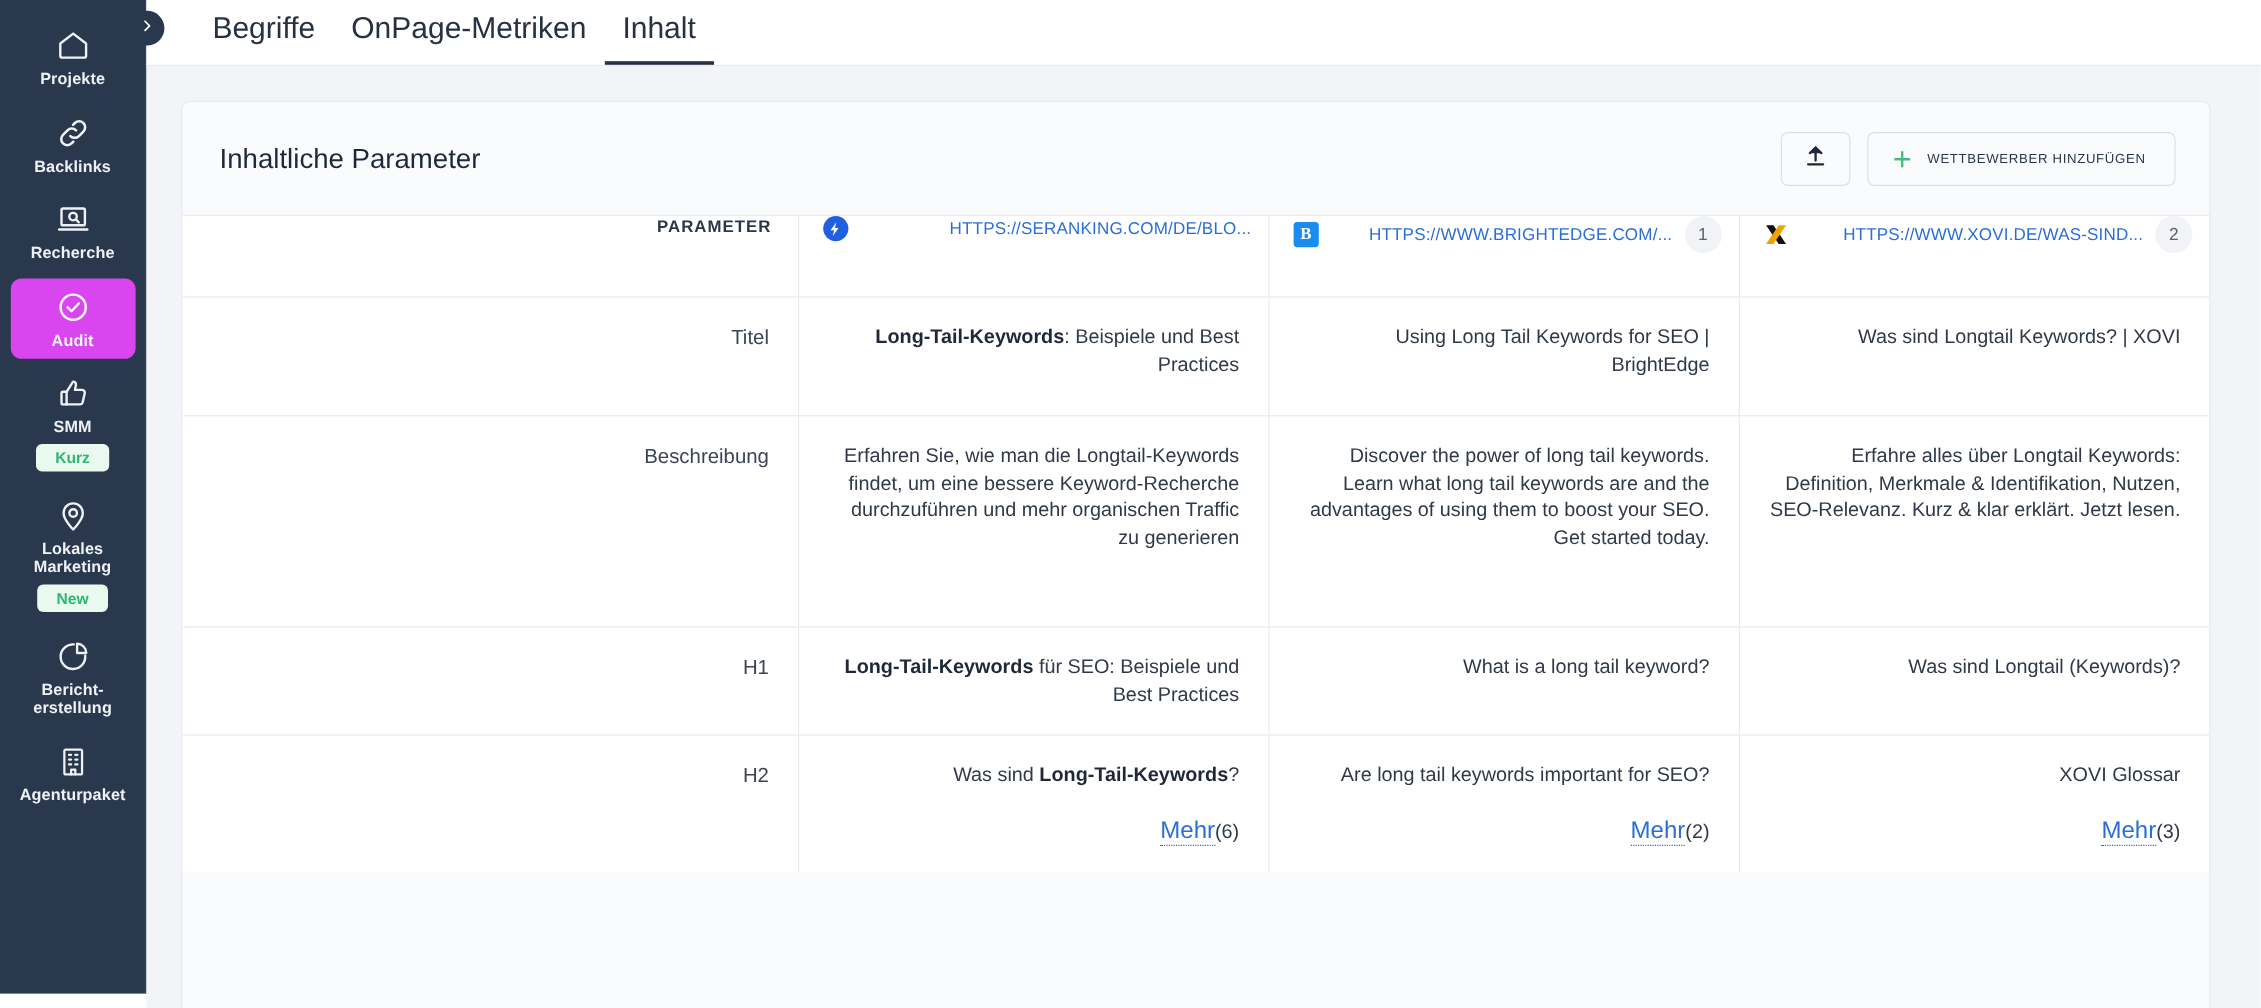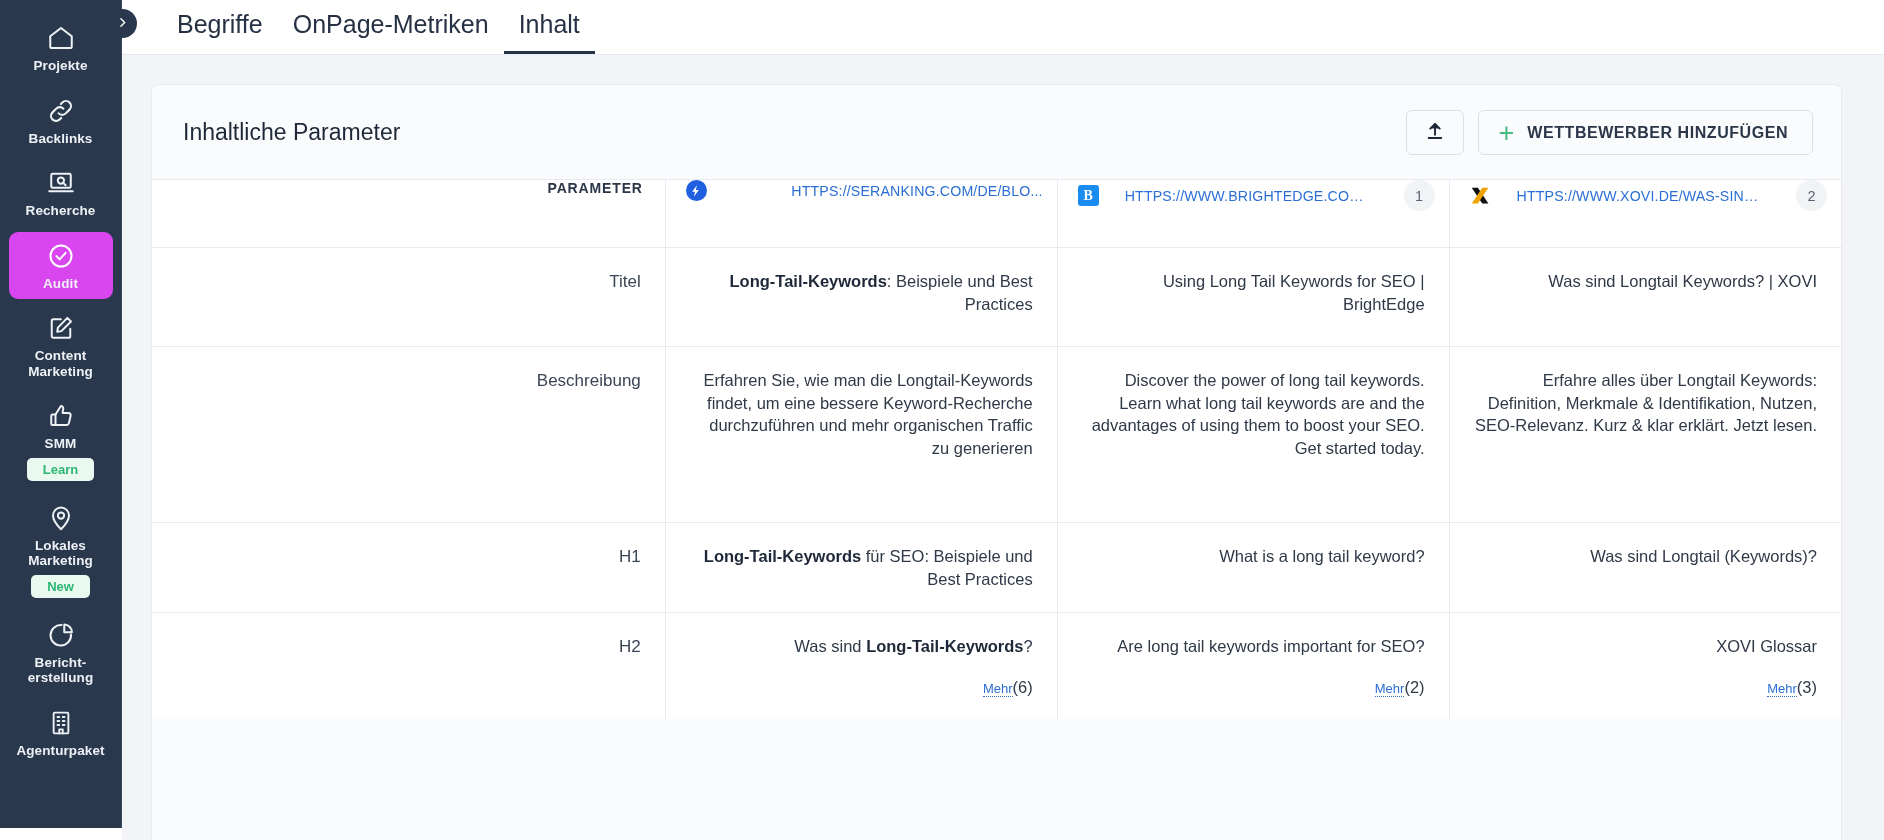--- a/index.html
+++ b/index.html
@@ -94,21 +94,21 @@
     display: flex; align-items: center; justify-content: center;
     cursor: pointer;
   }
   .btn-icon svg { width: 22px; height: 22px; }
   .btn-add {
     height: 45px; border: 1px solid #dbe0e8; border-radius: 6px;
     background: #fafbfc; display: flex; align-items: center; gap: 13px;
     padding: 0 24px 0 20px; cursor: pointer;
   }
   .btn-add .plus { color: #45bc7f; font-size: 27px; line-height: 22px; font-weight: 400; }
-  .btn-add .lbl { font-size: 16px; color: #2b3648; letter-spacing: .55px; font-weight: 700; }
+  .btn-add .lbl { font-size: 11px; color: #2b3648; letter-spacing: .55px; font-weight: 400; }
 
   
   table.cmp { width: 100%; border-collapse: collapse; table-layout: fixed; }
   table.cmp col.c-param { width: 482px; }
   table.cmp col.c-site  { width: 368px; }
 
   table.cmp th, table.cmp td {
     border-top: 1px solid #e8eaef;
     border-left: 1px solid #e8eaef;
     vertical-align: top;
@@ -120,21 +120,21 @@
   thead th {
     height: 68px; padding: 0 22px;
     vertical-align: middle;
     font-weight: 400;
   }
   .th-param {
     font-size: 14px; letter-spacing: .85px; color: #2b3648;
     font-weight: 700; padding-left: 31px !important;
   }
   .th-site { padding-left: 20px !important; padding-right: 14px !important; }
-  .site-head { display: flex; align-items: center; gap: 26px; }
+  .site-head { display: flex; align-items: center; gap: 6px; }
   .favicon {
     width: 21px; height: 21px; min-width: 21px; border-radius: 3px;
     display: flex; align-items: center; justify-content: center;
     font-size: 14px; font-weight: 700; color: #fff;
     overflow: hidden;
   }
   .fav-seranking { background: #1f5fe0; border-radius: 50%; }
   .fav-brightedge { background: #1a8cf0; border-radius: 3px; font-family: "Liberation Serif", serif; }
   .fav-xovi { background: #ffffff; position: relative; }
   .site-url {
@@ -150,21 +150,21 @@
   }
 
   tbody td { padding: 22px 24px 22px 22px; }
   tbody td.param-cell {
     padding-left: 31px; font-size: 17px; color: #3b4556; padding-top: 24px;
   }
   .cell-text { font-size: 16.5px; line-height: 22.5px; color: #2f3947; }
   .cell-text b { font-weight: 700; color: #1e2838; }
   .more-link {
     display: inline-block; margin-top: 23px;
-    font-size: 13px; color: #2b6fd4;
+    font-size: 20px; color: #2b6fd4;
     border-bottom: 1px dotted #2b6fd4; cursor: pointer;
   }
   .more-count { font-size: 16.5px; color: #2f3947; }
 
   .r-title td { height: 99px; }
   .r-desc  td { height: 176px; }
   .r-h1    td { height: 80px; }
 </style>
 </head>
 <body>
@@ -207,39 +207,30 @@
     <div class="nav-item active">
       <span class="nav-icon">
         <svg viewBox="0 0 24 24" fill="none" stroke="#ffffff" stroke-width="1.6" stroke-linecap="round" stroke-linejoin="round">
           <circle cx="12" cy="12" r="8.4"></circle>
             <path d="m8.3 12.1 2.6 2.6 4.8-5.2"></path>
         </svg>
       </span>
       <span class="nav-label">Audit</span>
     </div>
 
-    <div class="nav-item">
-      <span class="nav-icon">
-        <svg viewBox="0 0 24 24" fill="none" stroke="#eef1f5" stroke-width="1.6" stroke-linecap="round" stroke-linejoin="round">
-          <path d="M19.4 12.5v6a1.3 1.3 0 0 1-1.3 1.3H5.9a1.3 1.3 0 0 1-1.3-1.3V6.3A1.3 1.3 0 0 1 5.9 5h6"></path>
-          <path d="M17.1 3.9 20 6.8l-7.7 7.7-3.3.5.5-3.3z"></path>
-        </svg>
-      </span>
-      <span class="nav-label">Content Marketing</span>
-    </div>
 
     <div class="nav-item">
       <span class="nav-icon">
         <svg viewBox="0 0 24 24" fill="none" stroke="#eef1f5" stroke-width="1.6" stroke-linecap="round" stroke-linejoin="round">
           <path d="M7.6 10.8v8.4H5.2a1 1 0 0 1-1-1v-6.4a1 1 0 0 1 1-1z"></path>
           <path d="M7.6 10.8 11.9 4c1.3 0 2.1 1 1.9 2.2l-.6 3.3h4.6c1.3 0 2.2 1.1 1.9 2.3l-1.4 6a1.9 1.9 0 0 1-1.9 1.4H7.6"></path>
         </svg>
       </span>
       <span class="nav-label">SMM</span>
-      <span class="nav-badge">Learn</span>
+      <span class="nav-badge">Kurz</span>
     </div>
 
     <div class="nav-item">
       <span class="nav-icon">
         <svg viewBox="0 0 24 24" fill="none" stroke="#eef1f5" stroke-width="1.6" stroke-linecap="round" stroke-linejoin="round">
           <path d="M12 21s6.4-6.3 6.4-11a6.4 6.4 0 1 0-12.8 0c0 4.7 6.4 11 6.4 11z"></path>
           <circle cx="12" cy="10" r="2.5"></circle>
         </svg>
       </span>
       <span class="nav-label">Lokales Marketing</span>

